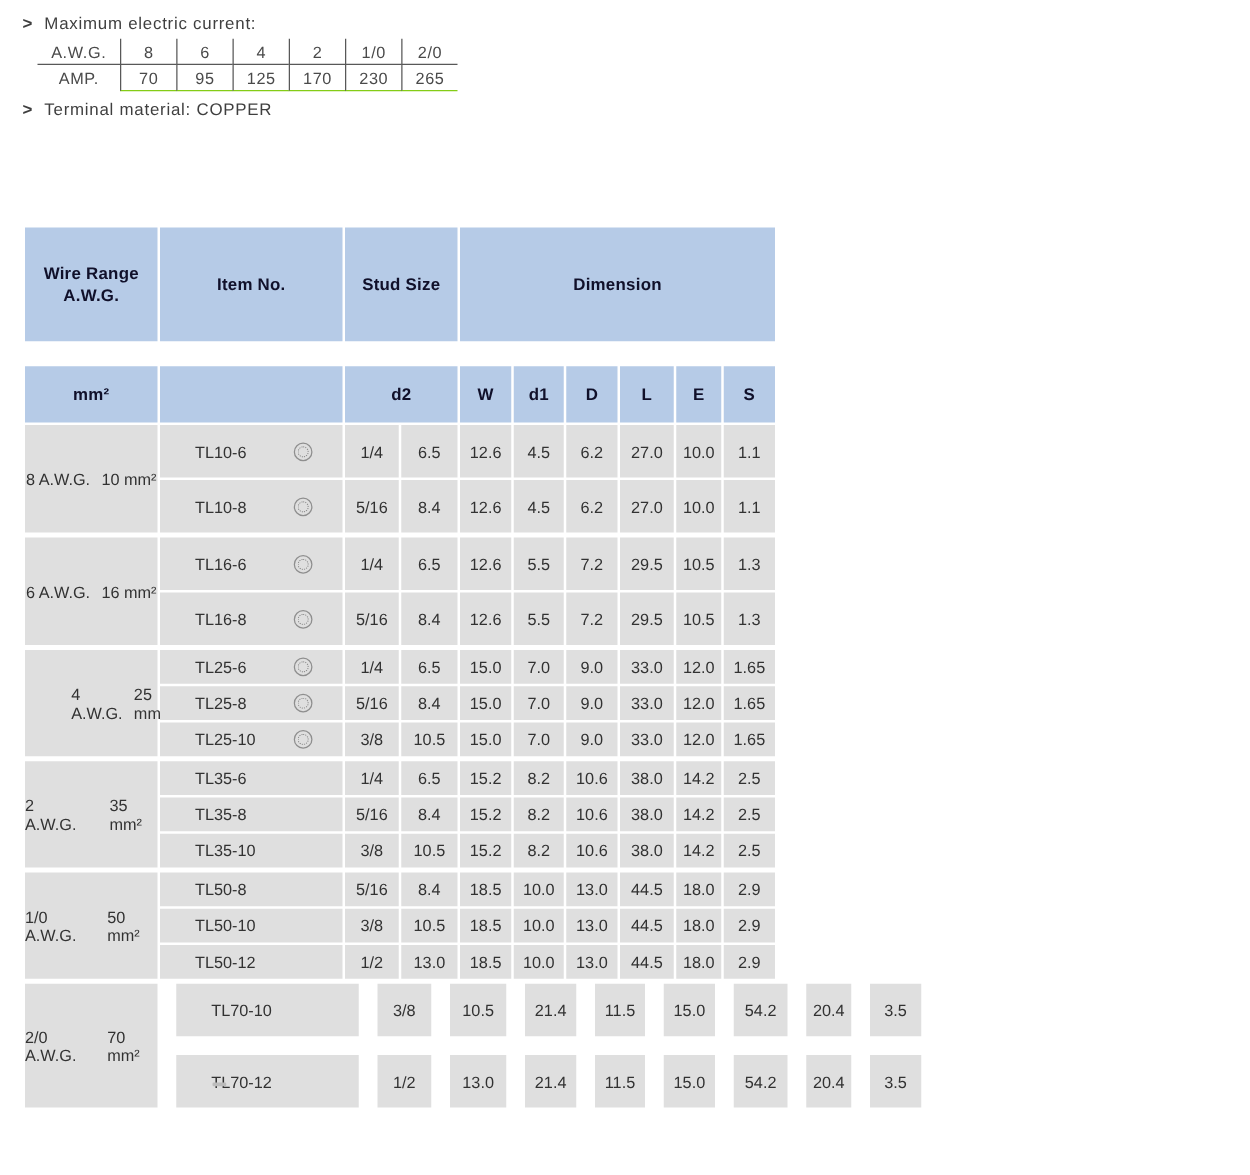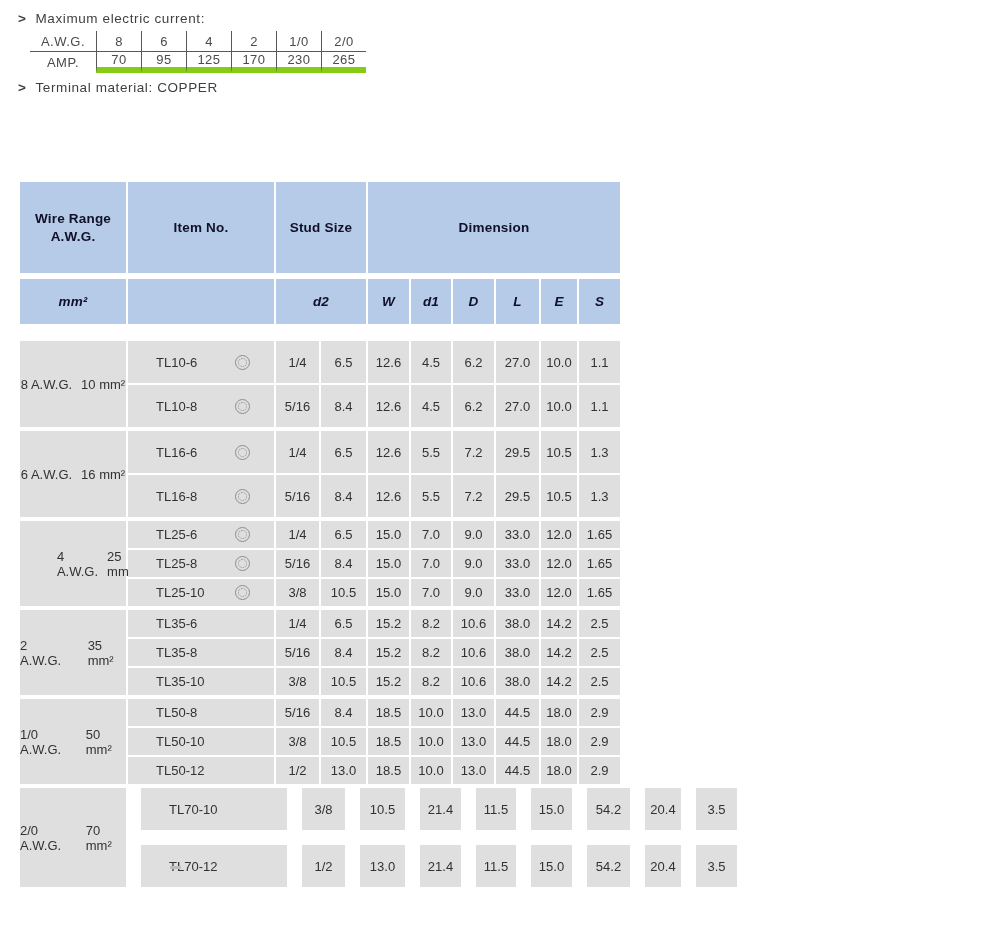--- a/index.html
+++ b/index.html
@@ -21,31 +21,31 @@
   
   .mini-table {
     position:absolute; left:30px; top:31px;
     display:grid; grid-template-columns:66px repeat(6,45px);
     grid-template-rows:21px 21px;
     font-size:13px; color:#4a4a4a; letter-spacing:0.5px;
   }
   .mt-cell { display:flex; align-items:center; justify-content:center; }
   .mt-sep { border-left:1px solid #585858; }
   .mt-r1 { border-bottom:1px solid #585858; }
-  .mt-r2v { border-bottom:6px solid #84cc16; }
+  .mt-r2v { border-bottom:1px solid #84cc16; }
 
   
   .spec-table { position:absolute; left:20px; top:182px; width:602px; }
   .tgrid {
     display:grid;
     grid-template-columns:106px 146px 43px 45px 41px 40px 41px 43px 36px 41px;
     column-gap:2px; row-gap:2px;
   }
-  .thead-row1 { grid-template-rows:91px; margin-bottom:6px; }
-  .thead-row2 { grid-template-rows:45px; margin-bottom:17px;font-style:italic; }
+  .thead-row1 { grid-template-rows:91px; margin-bottom:20px; }
+  .thead-row2 { grid-template-rows:45px; margin-bottom:2px; }
   .tgroup { margin-bottom:4px; }
   .tgroup:last-child { margin-bottom:0; }
 
   .hcell {
     background:#b6cbe7; color:#10102a; font-weight:700; font-size:13.5px;
     display:flex; flex-direction:column; align-items:center; justify-content:center;
     line-height:18px; letter-spacing:0.2px;
   }
   .span-stud { grid-column:3 / span 2;text-align:center; }
   .span-dim  { grid-column:5 / span 6; }

